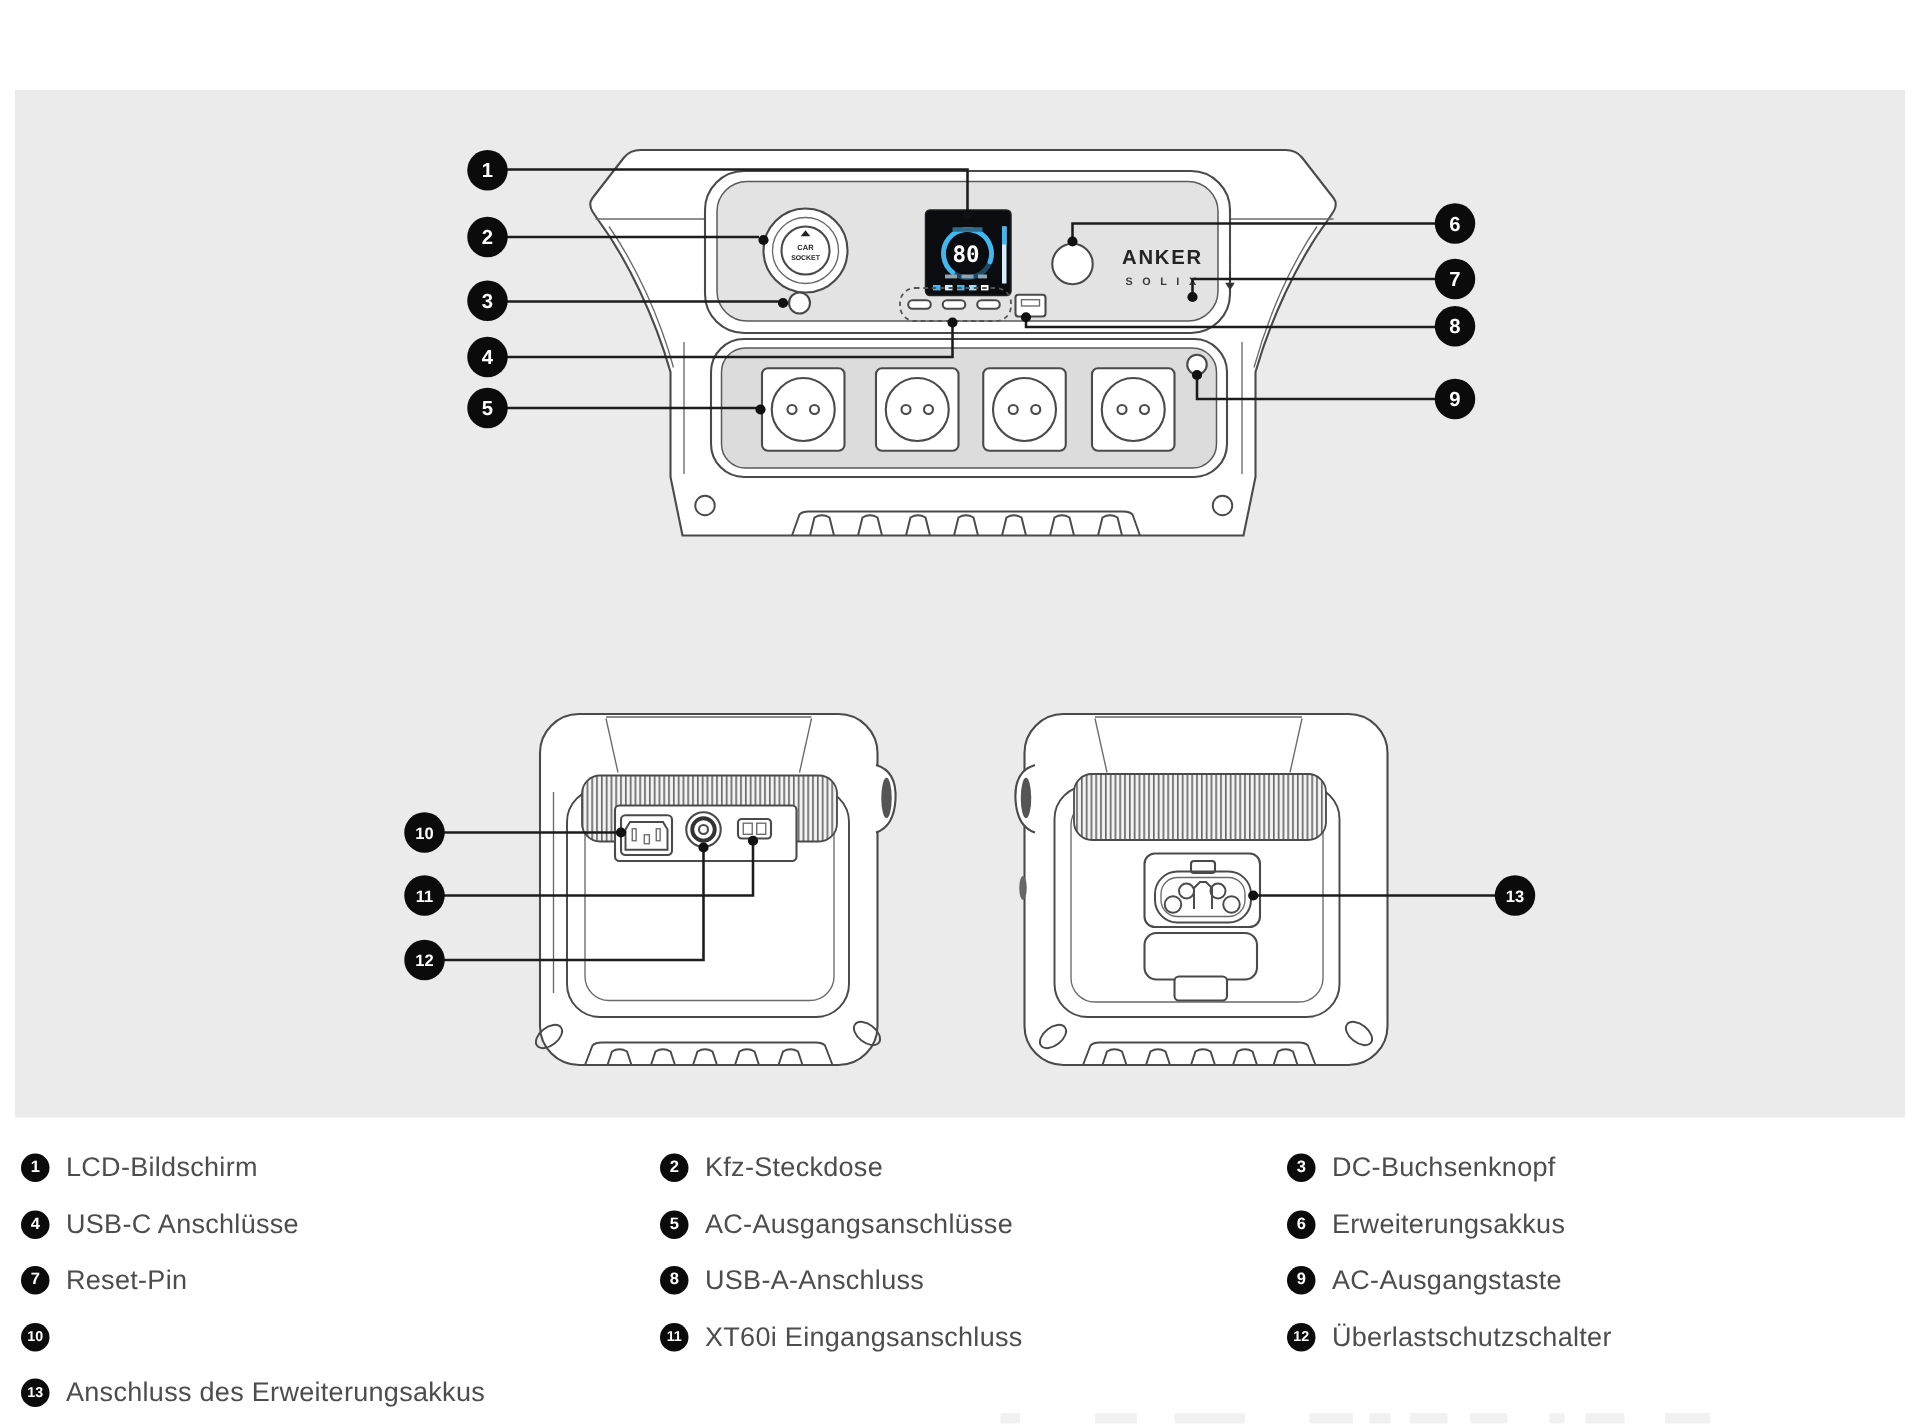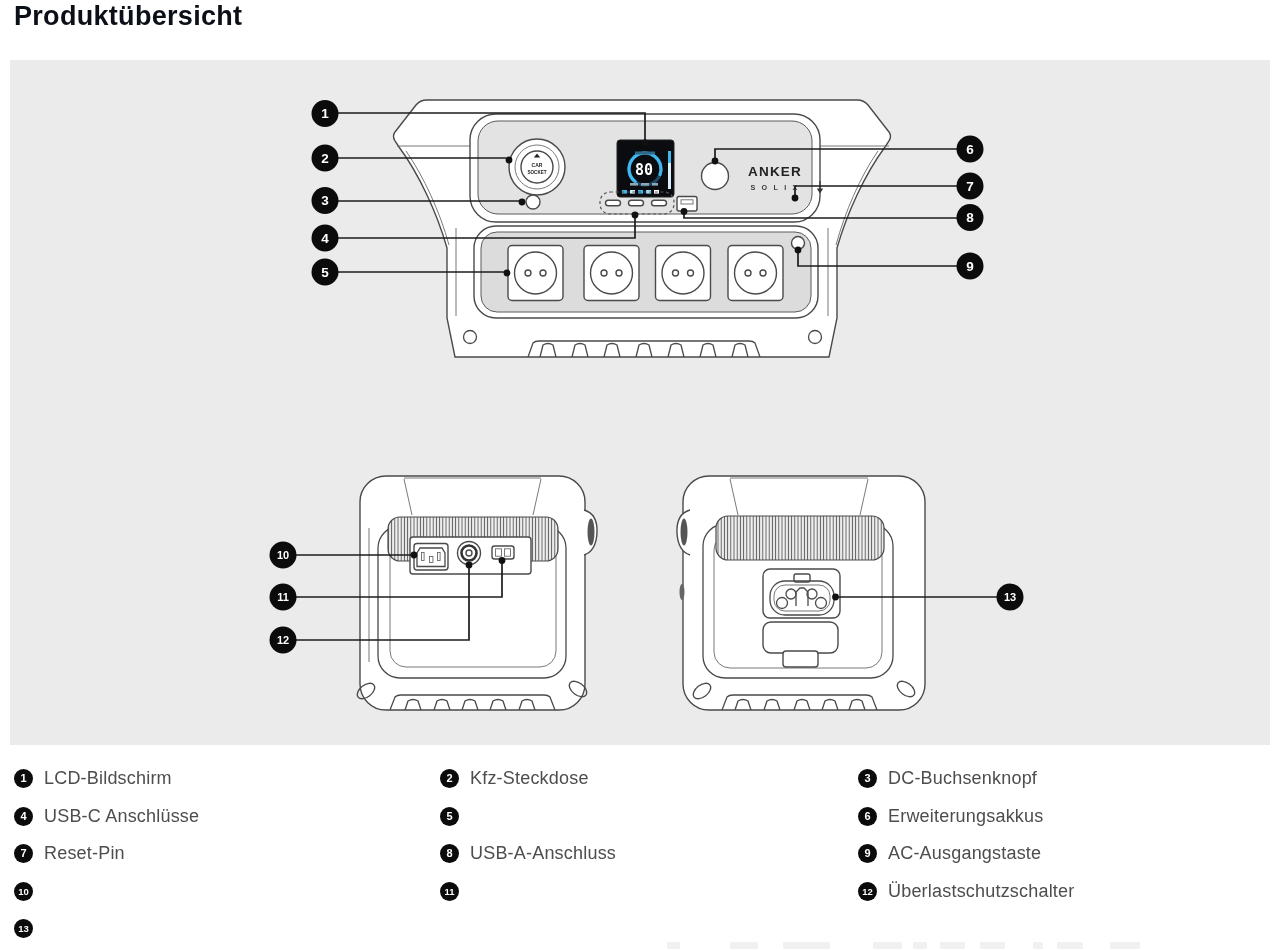--- a/index.html
+++ b/index.html
@@ -34,21 +34,20 @@
   .llabel { font-size:18px; color:#4d4d4d; letter-spacing:.2px; white-space:nowrap; }
 
   .cutoff { position:absolute; top:942px; left:650px; width:630px; height:8px; }
   .cutoff span { position:absolute; top:0; height:7px; background:#f1f1f1; border-radius:1px; }
 </style>
 </head>
 <body>
 
 <div class="page">
 
-  <div class="title">Produktübersicht</div>
 
   <div class="figure">
     <svg viewBox="10 60 1260 685">
       <defs>
         <pattern id="vent" width="3.2" height="6" patternUnits="userSpaceOnUse">
           <rect width="3.2" height="6" fill="#f2f2f2"></rect>
           <line x1="1.2" y1="0" x2="1.2" y2="6" stroke="#5a5a5a" stroke-width="1"></line>
         </pattern>
       </defs>
 
@@ -340,20 +339,21 @@
     <div class="legend-item">
         <span class="lbadge">3</span>
         <span class="llabel">DC-Buchsenknopf</span>
       </div>
     <div class="legend-item">
         <span class="lbadge">4</span>
         <span class="llabel">USB-C Anschlüsse</span>
       </div>
     <div class="legend-item">
         <span class="lbadge">5</span>
+        <span class="llabel">AC-Ausgangsanschlüsse</span>
       </div>
     <div class="legend-item">
         <span class="lbadge">6</span>
         <span class="llabel">Erweiterungsakkus</span>
       </div>
     <div class="legend-item">
         <span class="lbadge">7</span>
         <span class="llabel">Reset-Pin</span>
       </div>
     <div class="legend-item">
@@ -362,27 +362,29 @@
       </div>
     <div class="legend-item">
         <span class="lbadge">9</span>
         <span class="llabel">AC-Ausgangstaste</span>
       </div>
     <div class="legend-item">
         <span class="lbadge two">10</span>
       </div>
     <div class="legend-item">
         <span class="lbadge two">11</span>
+        <span class="llabel">XT60i Eingangsanschluss</span>
       </div>
     <div class="legend-item">
         <span class="lbadge two">12</span>
         <span class="llabel">Überlastschutzschalter</span>
       </div>
     <div class="legend-item">
         <span class="lbadge two">13</span>
+        <span class="llabel">Anschluss des Erweiterungsakkus</span>
       </div>
   </div>
 
   <div class="cutoff">
     <span style="left:17px;width:13px"></span>
       <span style="left:80px;width:28px"></span>
     <span style="left:133px;width:47px"></span>
       <span style="left:223px;width:29px"></span>
     <span style="left:263px;width:14px"></span>
       <span style="left:290px;width:25px"></span>

